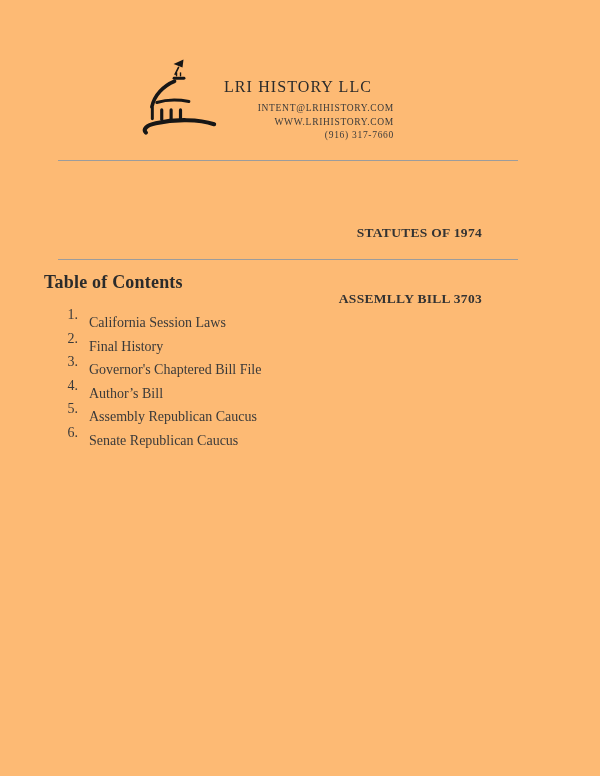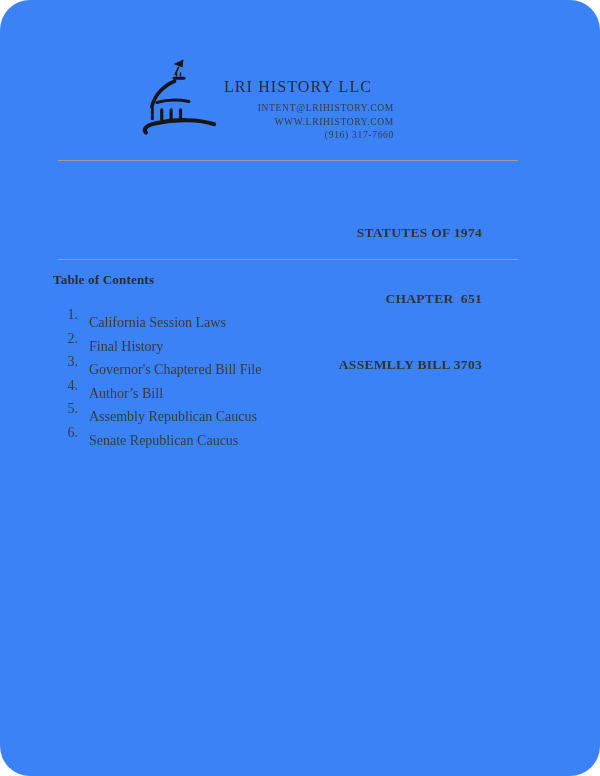--- a/index.html
+++ b/index.html
@@ -4,24 +4,23 @@
 <style>
   html, body {
     margin: 0;
     padding: 0;
     background: #ffffff;
   }
   .page {
     position: relative;
     width: 600px;
     height: 776px;
-    background: #3b82f6;
+    background: #fdba74;
     font-family: "Liberation Serif", "DejaVu Serif", serif;
     overflow: hidden;
-    border-radius: 30px;
   }
   
   .logo-svg {
     position: absolute;
     left: 139px;
     top: 57px;
     width: 84px;
     height: 90px;
   }
   .header-text {
@@ -67,23 +66,23 @@
     font-weight: bold;
     font-size: 13.5px;
     line-height: 22px;
     letter-spacing: 0.3px;
     color: #333333;
     white-space: pre;
   }
   
   .toc-title {
     position: absolute;
-    left: 53px;
+    left: 44px;
     top: 272px;
-    font-size: 13px;
+    font-size: 18px;
     font-weight: bold;
     letter-spacing: 0.2px;
     color: #2b2b2b;
   }
   .toc-list {
     position: absolute;
     left: 63px;
     top: 306px;
   }
   .toc-row {
@@ -137,21 +136,20 @@
     <div class="contact-line">INTENT@LRIHISTORY.COM</div>
     <div class="contact-line">WWW.LRIHISTORY.COM</div>
     <div class="contact-line">(916) 317-7660</div>
   </div>
 
   <div class="rule rule-top"></div>
   <div class="rule rule-bottom"></div>
 
   <div class="bill-info">
     <div>STATUTES OF 1974</div>
-    <div>CHAPTER  651</div>
     <div>ASSEMLLY BILL 3703</div>
   </div>
 
   <div class="toc-title">Table of Contents</div>
 
   <div class="toc-list">
     <div class="toc-row">
       <span class="toc-num">1.</span>
       <span class="toc-label">California Session Laws</span>
     </div>

